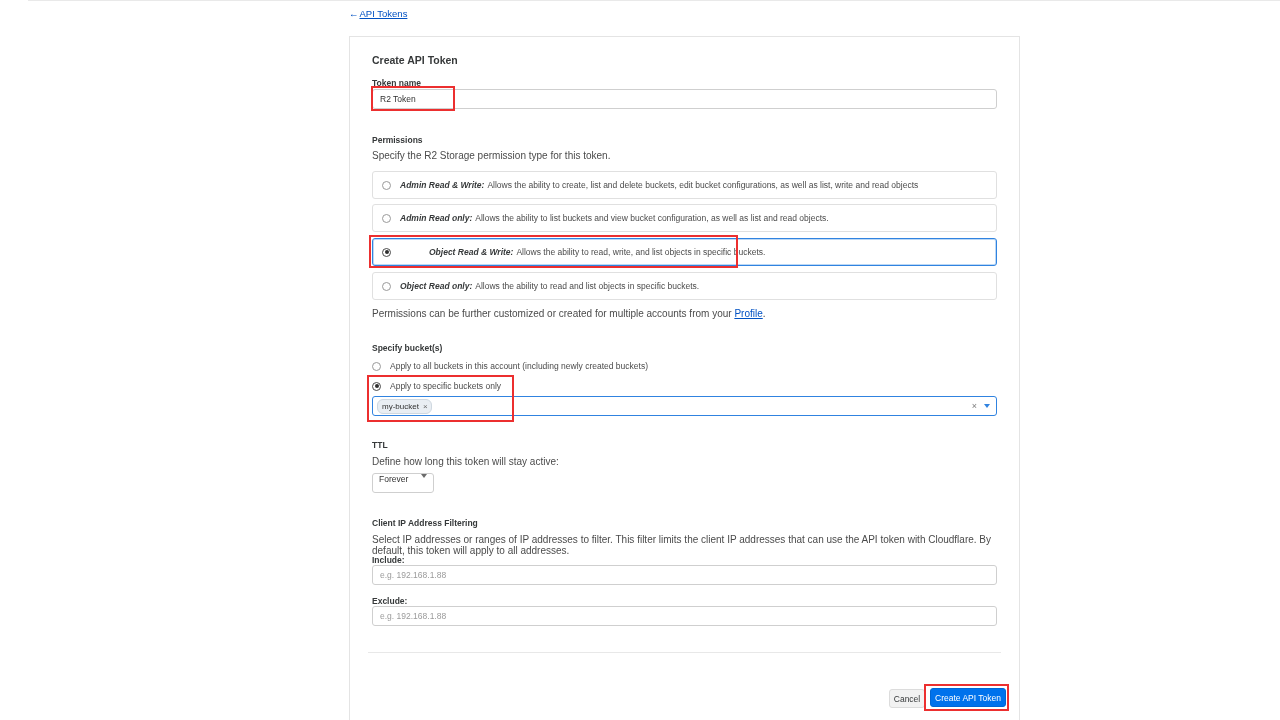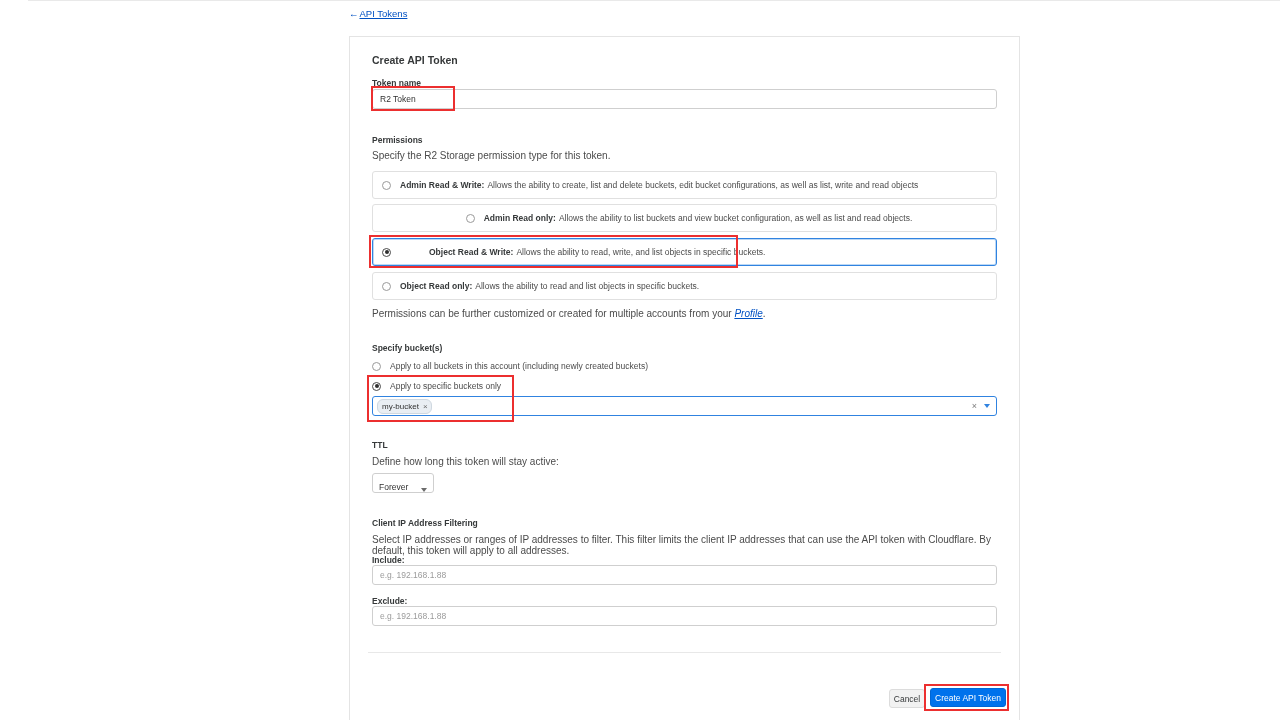--- a/index.html
+++ b/index.html
@@ -93,21 +93,21 @@
     display: flex;
     align-items: center;
     padding-left: 9px;
     font-size: 8.5px;
     color: #4b4b4b;
   }
   .radio-row.selected {
     border: 1px solid #3083e0;
     box-shadow: 0 0 0 1px #bcd8f5 inset;
   }
-  .radio-row b { color: #36393a; margin-right: 3px; }
+  .radio-row b { color: #36393a; margin-right: 3px; font-style: italic; }
 
   .radio {
     width: 9px; height: 9px;
     border-radius: 50%;
     border: 1px solid #9a9a9a;
     background: #fff;
     box-sizing: border-box;
     margin-right: 9px;
     flex: none;
     position: relative;
@@ -140,21 +140,21 @@
 
   .select-box {
     box-sizing: border-box;
     height: 20px;
     border: 1px solid #cfcfcf;
     border-radius: 3px;
     background: #fff;
     font-size: 8.5px;
     color: #313131;
     display: flex;
-    align-items: flex-end;
+    align-items: flex-start;
     padding: 0 6px;
     cursor: pointer;
   }
   .caret {
     margin-left: auto;
     width: 0; height: 0;
     border-left: 3.5px solid transparent;
     border-right: 3.5px solid transparent;
     border-top: 4px solid #6b6b6b;
   }
@@ -229,21 +229,21 @@
     border-radius: 3px;
     font-size: 8.5px;
     color: #ffffff;
     display: flex;
     align-items: center;
     justify-content: center;
     cursor: pointer;
     padding: 0 9px;
     white-space: nowrap;
   }
-  a.inline-link { color: #0051c3; text-decoration: underline; font-style: italic; }
+  a.inline-link { color: #0051c3; text-decoration: underline; }
 </style>
 </head>
 <body>
 
 <div class="page">
   <div class="topline"></div>
 
   <div class="backlink">
     <span class="arrow">←</span><span>API Tokens</span>
   </div>
@@ -255,21 +255,21 @@
     <input class="abs text-input" style="left: 22px; top: 52px; width: 625px;" value="R2 Token">
 
     <div class="abs label" style="left:22px; top:98px;">Permissions</div>
     <div class="abs helptext" style="left:22px; top:113px;">Specify the R2 Storage permission type for this token.</div>
 
     <div class="abs radio-row" style="left:22px; top:134px; width:625px;">
       <span class="radio"></span>
       <span><b>Admin Read &amp; Write:</b><span>Allows the ability to create, list and delete buckets, edit bucket configurations, as well as list, write and read objects</span></span>
     </div>
 
-    <div class="abs radio-row" style="left:22px; top:167px; width:625px;justify-content:center;">
+    <div class="abs radio-row" style="left:22px; top:167px; width:625px;">
       <span class="radio"></span>
       <span><b>Admin Read only:</b><span>Allows the ability to list buckets and view bucket configuration, as well as list and read objects.</span></span>
     </div>
 
     <div class="abs radio-row selected" style="left:22px; top:201px; width:625px;gap:29px;">
       <span class="radio on"></span>
       <span><b>Object Read &amp; Write:</b><span>Allows the ability to read, write, and list objects in specific buckets.</span></span>
     </div>
 
     <div class="abs radio-row" style="left:22px; top:235px; width:625px;">

